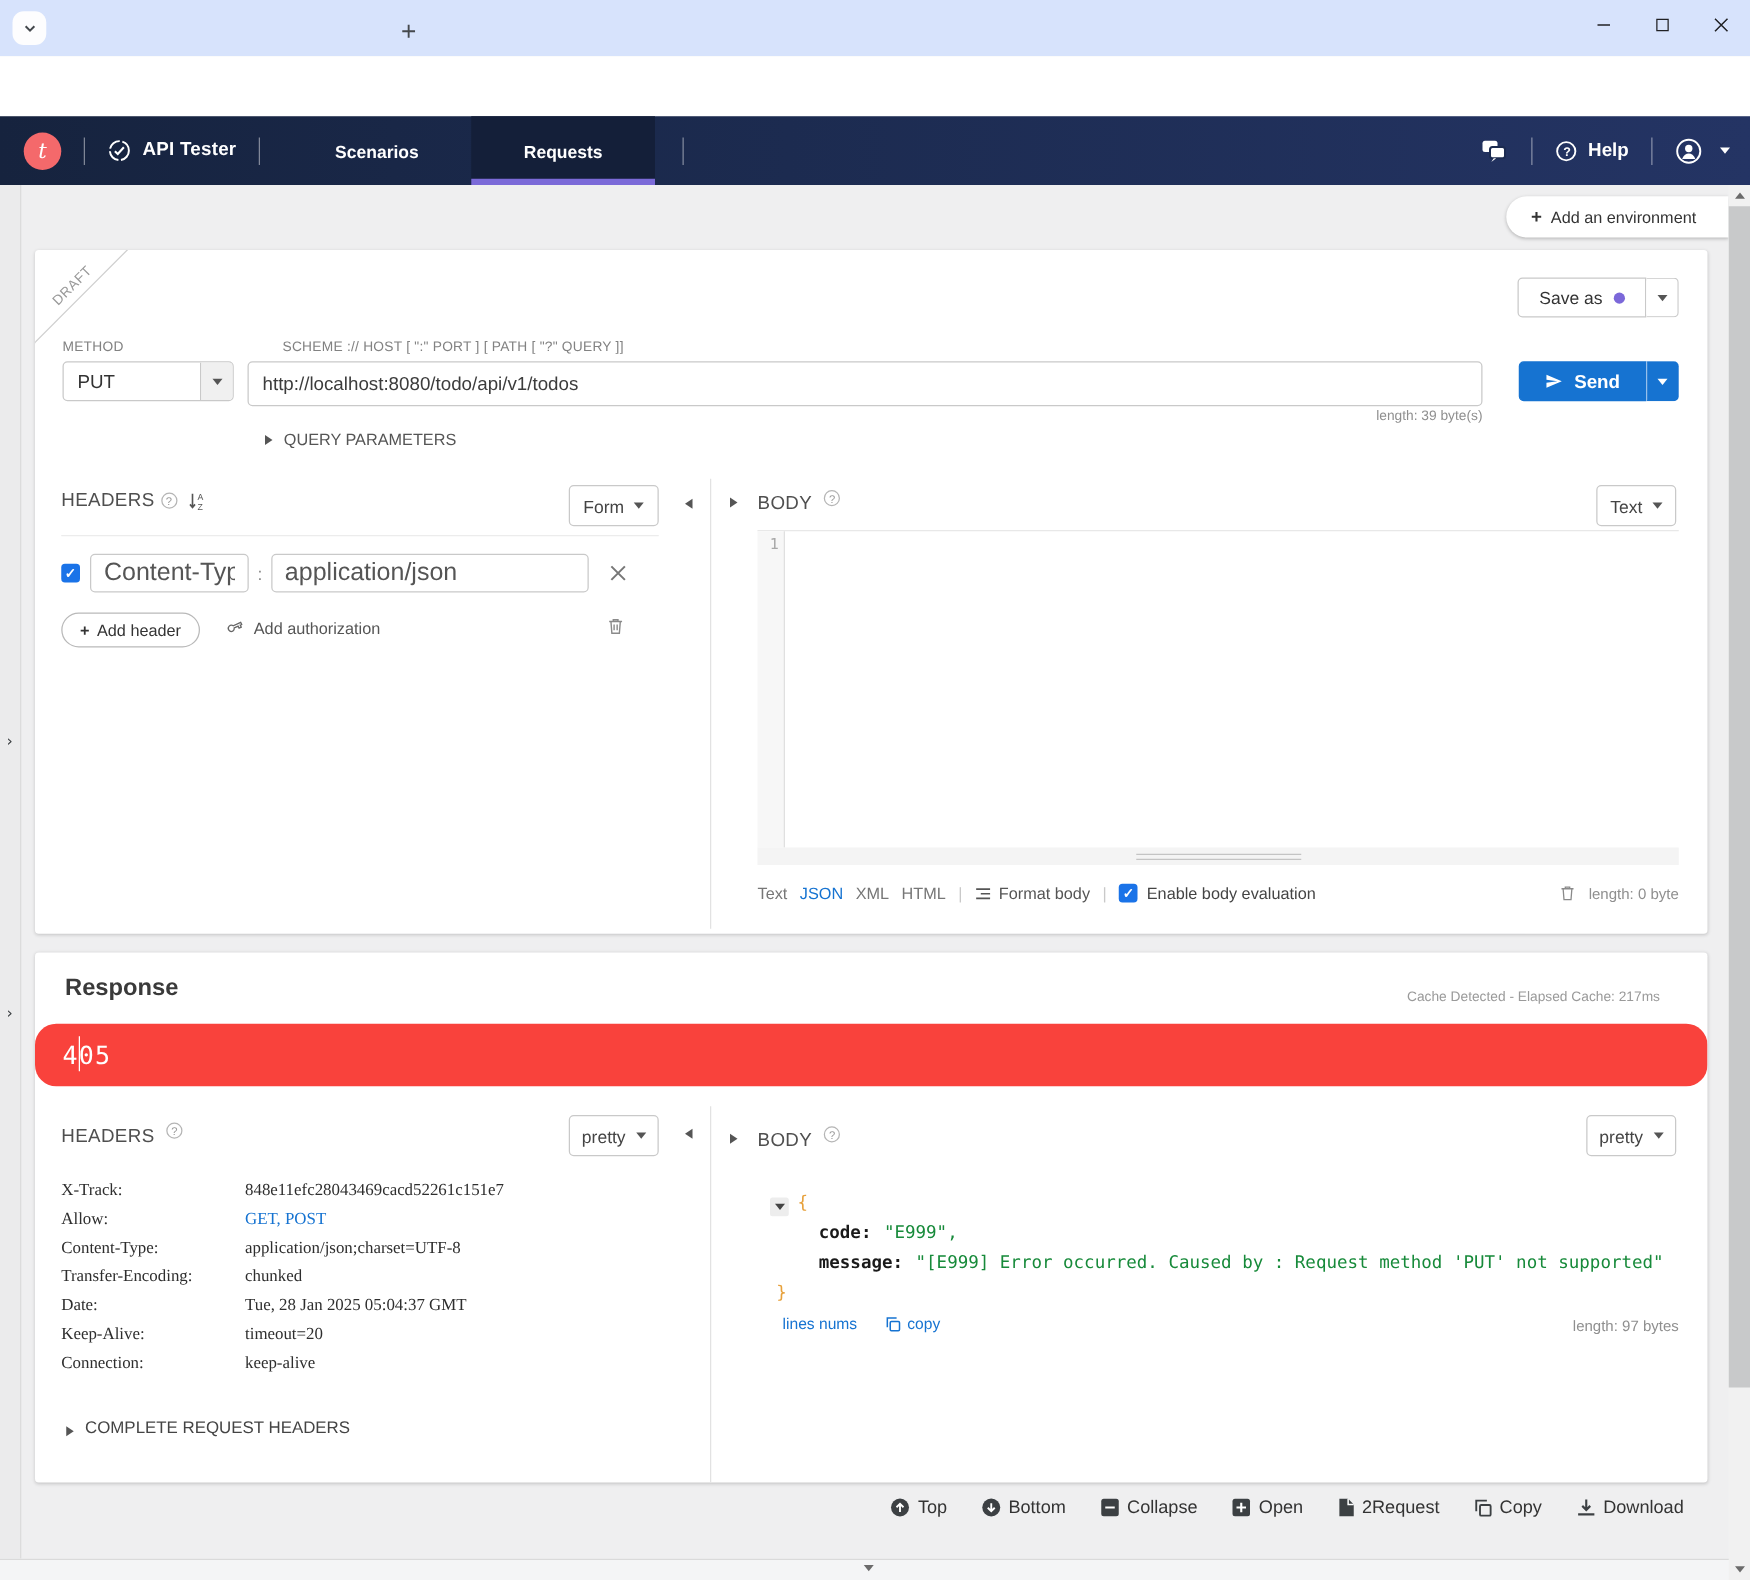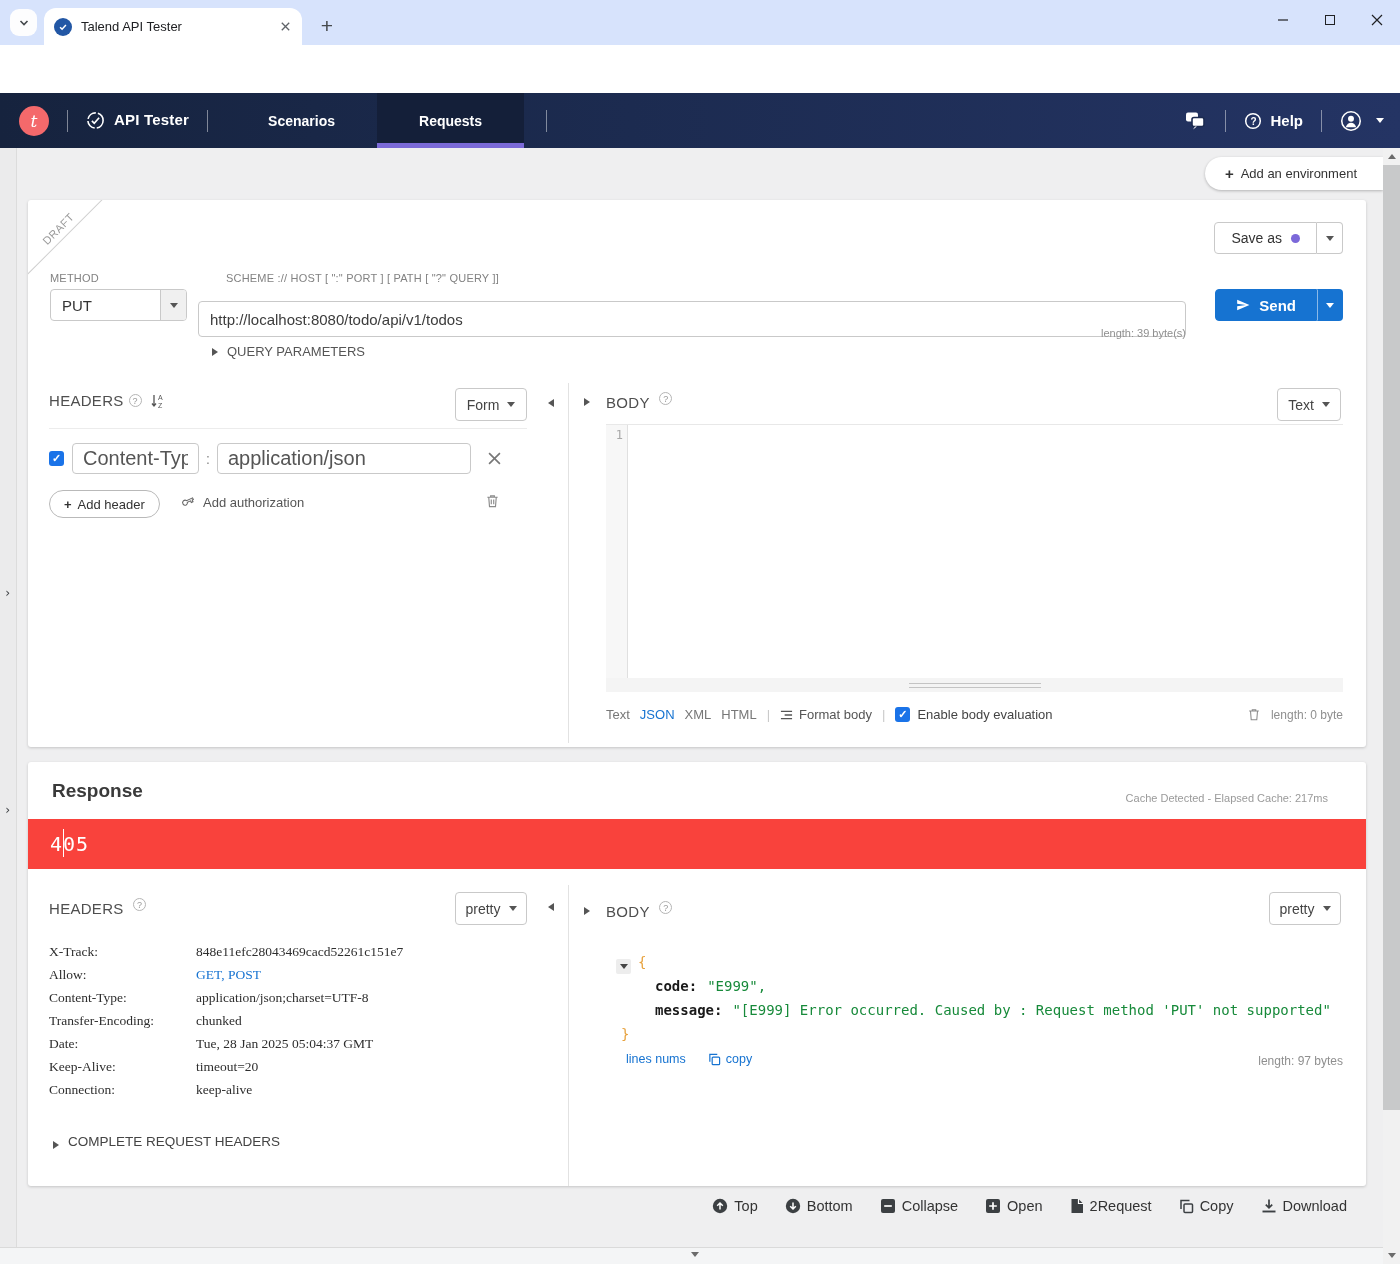--- a/index.html
+++ b/index.html
@@ -61,21 +61,21 @@
   .saveas { position:absolute; top:22px; right:23px; }
   .dot-purple { width:9px; height:9px; border-radius:50%; background:#7b68d9; }
   .send { position:absolute; top:89px; right:23px; }
   .send .split-main { background:#1673d1; border-color:#1673d1; color:#fff; font-weight:bold; font-size:15px; padding:0 20px; }
   .send .split-seg { background:#1673d1; border-color:#1673d1; border-left:1px solid rgba(255,255,255,.5); }
 
   .fld-label { position:absolute; font-size:11px; color:#828282; letter-spacing:.2px; }
   .method-select { position:absolute; left:22px; top:89px; width:137px; height:32px; border:1px solid #c9c9c9; border-radius:4px; display:flex; align-items:center; font-size:15px; color:#333; }
   .method-select .val { flex:1; padding-left:11px; }
   .method-arrow { width:26px; align-self:stretch; background:#f0f0f0; border-left:1px solid #c9c9c9; border-radius:0 3px 3px 0; display:flex; align-items:center; justify-content:center; }
-  .url-input { position:absolute; left:170px; top:101px; width:988px; height:36px; border:1px solid #c9c9c9; border-radius:4px; padding:12px 11px; font-size:15px; color:#3c3c3c; font-family:"Liberation Sans", sans-serif; background:#fff; }
+  .url-input { position:absolute; left:170px; top:89px; width:988px; height:36px; border:1px solid #c9c9c9; border-radius:4px; padding:12px 11px; font-size:15px; color:#3c3c3c; font-family:"Liberation Sans", sans-serif; background:#fff; }
   .url-len { position:absolute; top:127px; right:180px; font-size:11px; color:#8f8f8f; }
   .qp-row { position:absolute; left:184px; top:144px; display:flex; align-items:center; gap:9px; font-size:13px; color:#555; }
 
   .tri { width:0; height:0; display:inline-block; flex:none; }
   .tri-r { border-left:6px solid #555; border-top:4.5px solid transparent; border-bottom:4.5px solid transparent; }
   .tri-d { border-top:5px solid #555; border-left:4.5px solid transparent; border-right:4.5px solid transparent; }
   .tri-l { border-right:6px solid #555; border-top:4.5px solid transparent; border-bottom:4.5px solid transparent; }
   .tri-white { border-top-color:#fff; }
 
   .panel-title { font-size:15px; color:#4f4f4f; letter-spacing:.3px; }
@@ -92,21 +92,21 @@
   .resize-strip { position:absolute; left:0; right:0; bottom:0; height:14px; background:#f4f4f4; display:flex; align-items:center; justify-content:center; }
   .grip { width:132px; height:5px; border-top:1px solid #c4c4c4; border-bottom:1px solid #c4c4c4; }
   .body-footer { position:absolute; left:578px; right:23px; top:507px; display:flex; align-items:center; gap:10px; font-size:13px; color:#777; }
   .fmt-tab { color:#777; }
   .fmt-tab.active { color:#1673d1; }
   .sep { color:#c9c9c9; }
   .len-sm { font-size:12px; color:#8f8f8f; }
 
   .resp-title { position:absolute; left:24px; top:18px; font-size:19px; font-weight:bold; color:#3a3a3a; }
   .resp-meta { position:absolute; right:38px; top:30px; font-size:11px; color:#9a9a9a; }
-  .status-banner { position:absolute; left:0; right:0; top:57px; height:50px; background:#f9423c; display:flex; align-items:center; }
+  .status-banner { position:absolute; left:0; right:0; top:57px; height:50px; background:#f9423c; display:flex; align-items:center;border-radius:17px; }
   .status-code { margin-left:22px; font-family:"DejaVu Sans Mono", monospace; font-size:20px; color:#fff; letter-spacing:1px; position:relative; }
   .text-cursor { position:absolute; left:13px; top:-3px; width:1px; height:28px; background:#fff; }
 
   .mono { font-family:Liberation Serif, serif; }
   .rh-row { position:absolute; left:21px; font-size:13.5px; color:#2e2e2e; white-space:nowrap; }
   .rh-name { display:inline-block; width:147px; }
   .blue { color:#1673d1; }
   .crh { position:absolute; left:25px; top:372px; display:flex; align-items:flex-end; gap:9px; font-size:13.5px; color:#444; }
 
   .json-block { position:absolute; left:588px; top:188px; font-family:"DejaVu Sans Mono", monospace; font-size:14px; line-height:24px; color:#222; }
@@ -133,31 +133,20 @@
 </style>
 </head>
 <body>
 
 <div class="screen">
 
   <div class="tabstrip">
     <div class="tab-search">
       <svg width="12" height="12" viewBox="0 0 12 12">
           <path d="M2.5 4l3.5 3.5L9.5 4" fill="none" stroke="#45494d" stroke-width="1.6"></path>
-        </svg>
-    </div>
-    <div class="tab">
-      <span class="favicon">
-        <svg width="10" height="10" viewBox="0 0 12 12">
-            <path d="M2.5 6.2l2.4 2.4 4.6-5" fill="none" stroke="#fff" stroke-width="1.8"></path>
-          </svg>
-      </span>
-      <span class="tab-title">Talend API Tester</span>
-      <svg width="13" height="13" viewBox="0 0 14 14">
-          <path d="M3 3l8 8M11 3l-8 8" stroke="#5f6368" stroke-width="1.4"></path>
         </svg>
     </div>
     <div class="newtab-btn">+</div>
     <div class="win-controls">
       <div class="win-btn">
           <svg width="12" height="12" viewBox="0 0 12 12">
             <path d="M1 6h10" stroke="#202124" stroke-width="1.2"></path>
           </svg>
         </div>
       <div class="win-btn">

